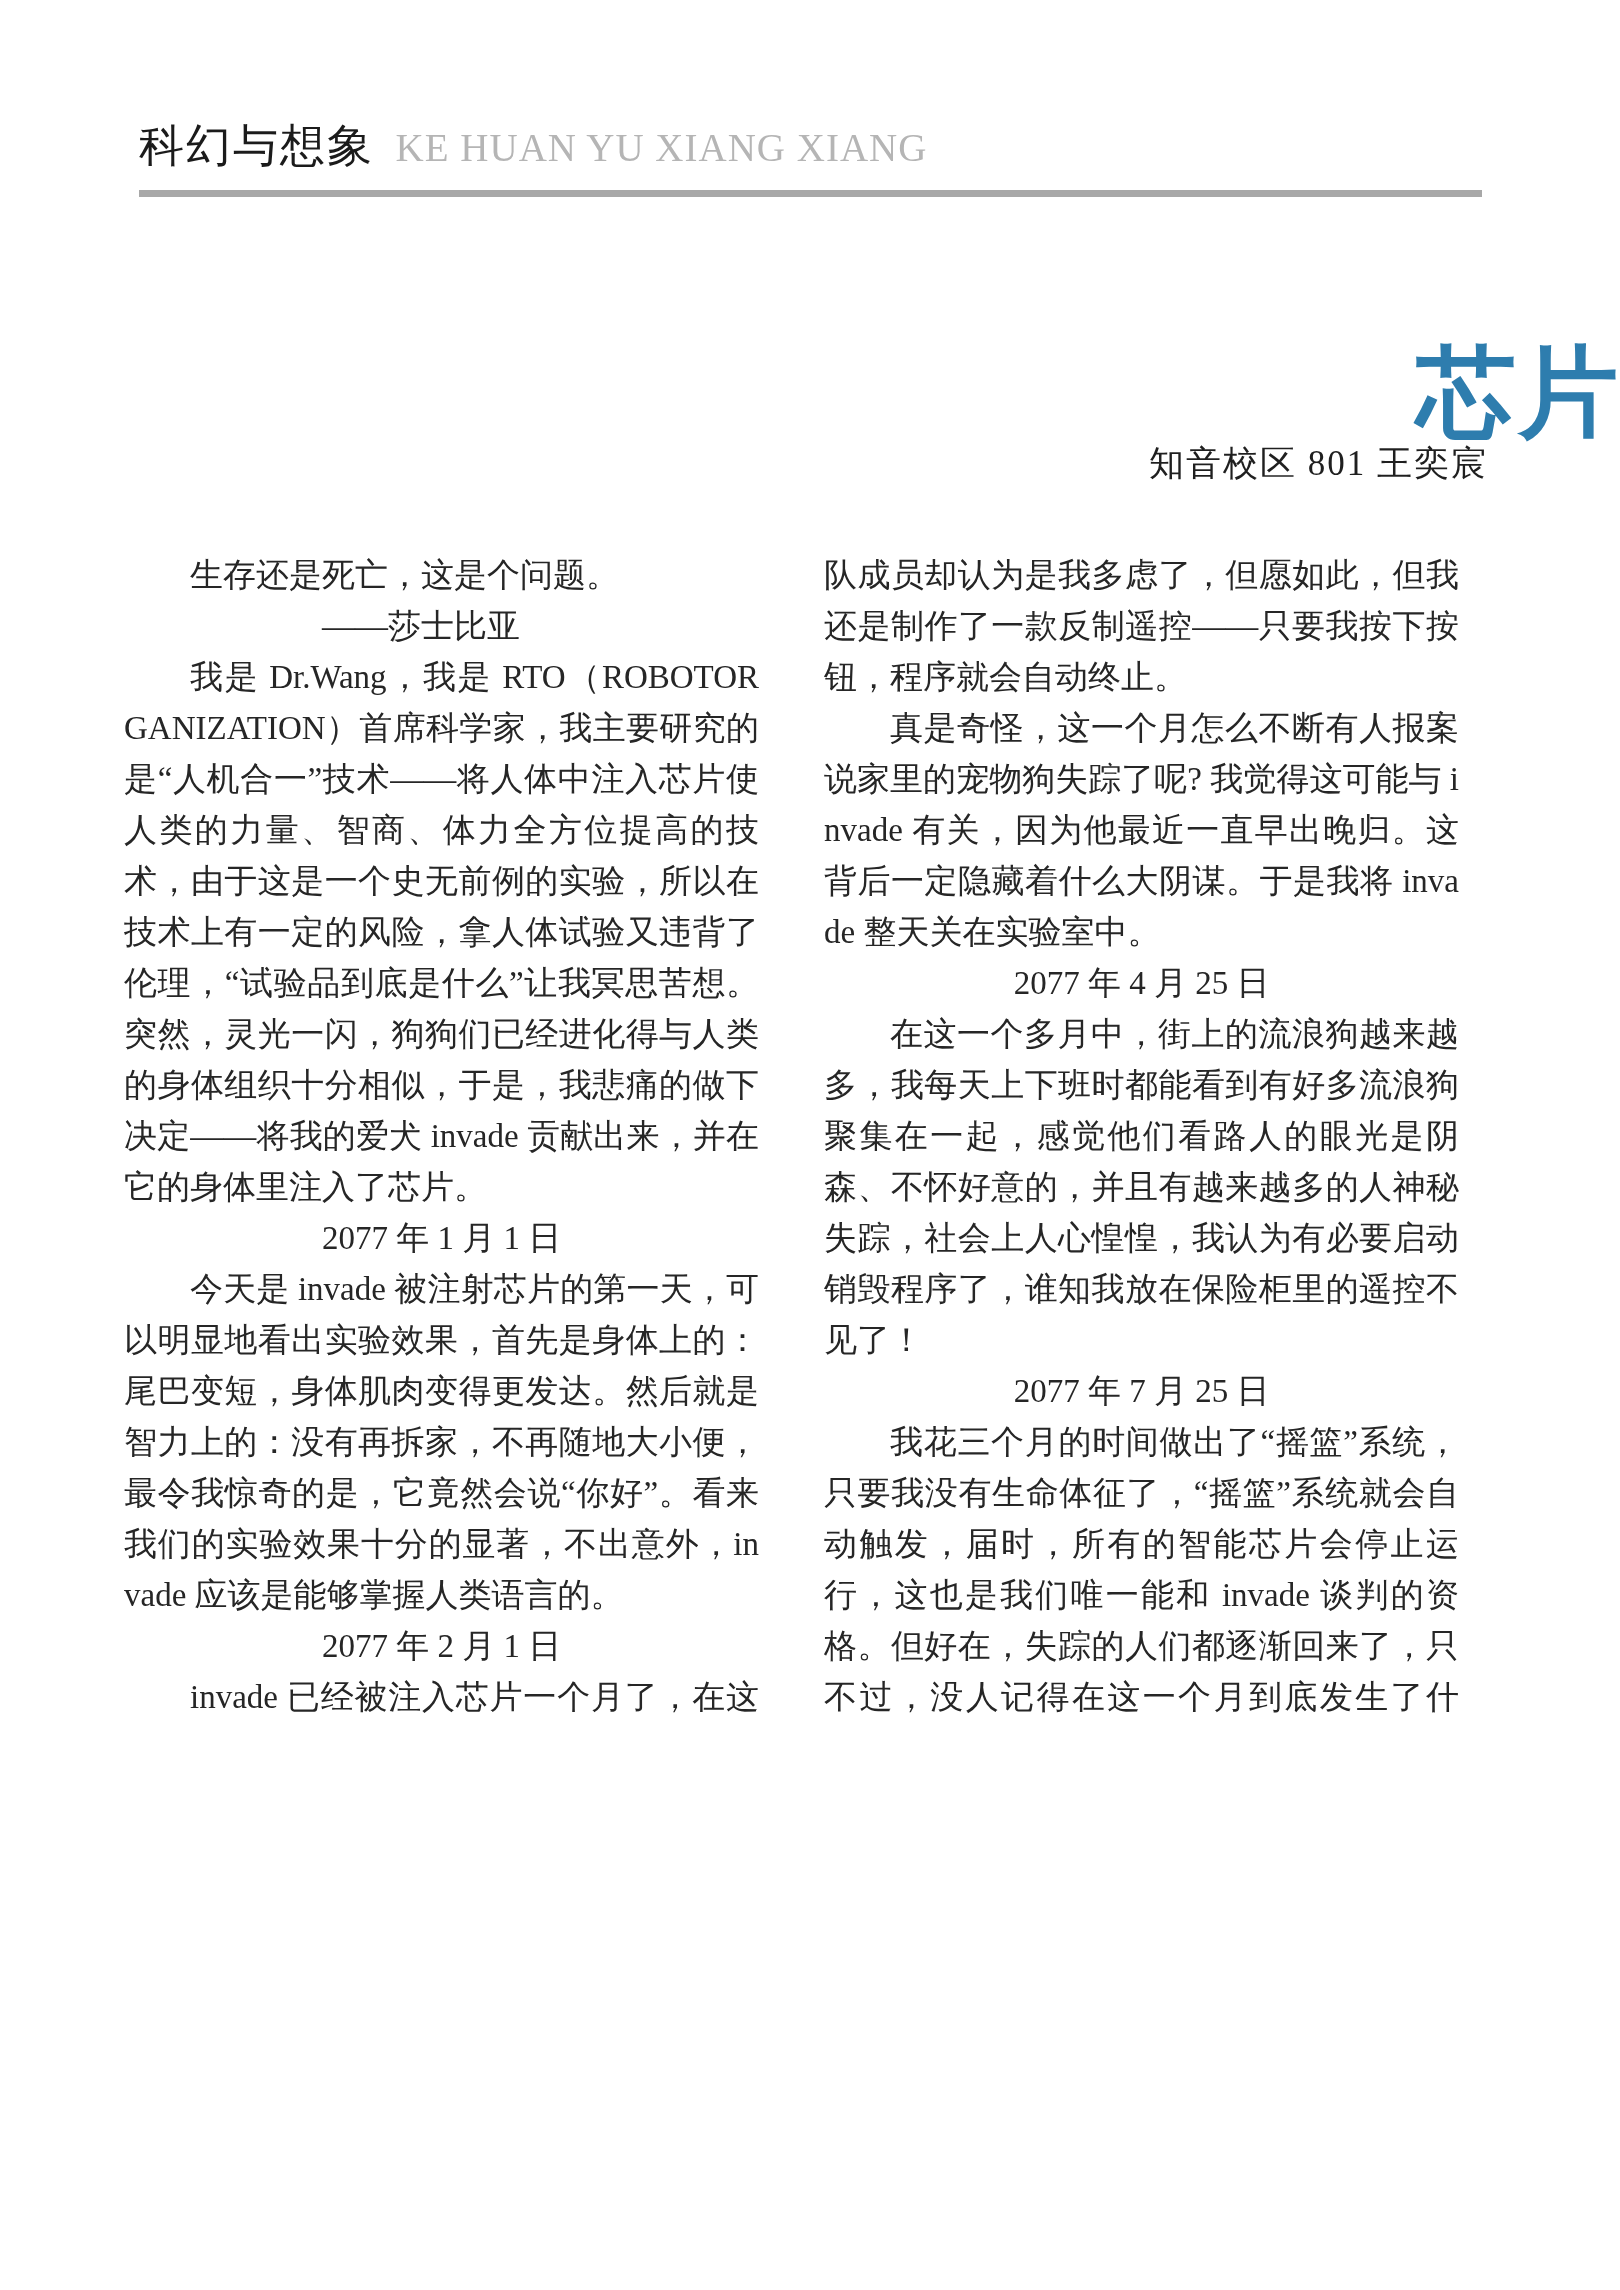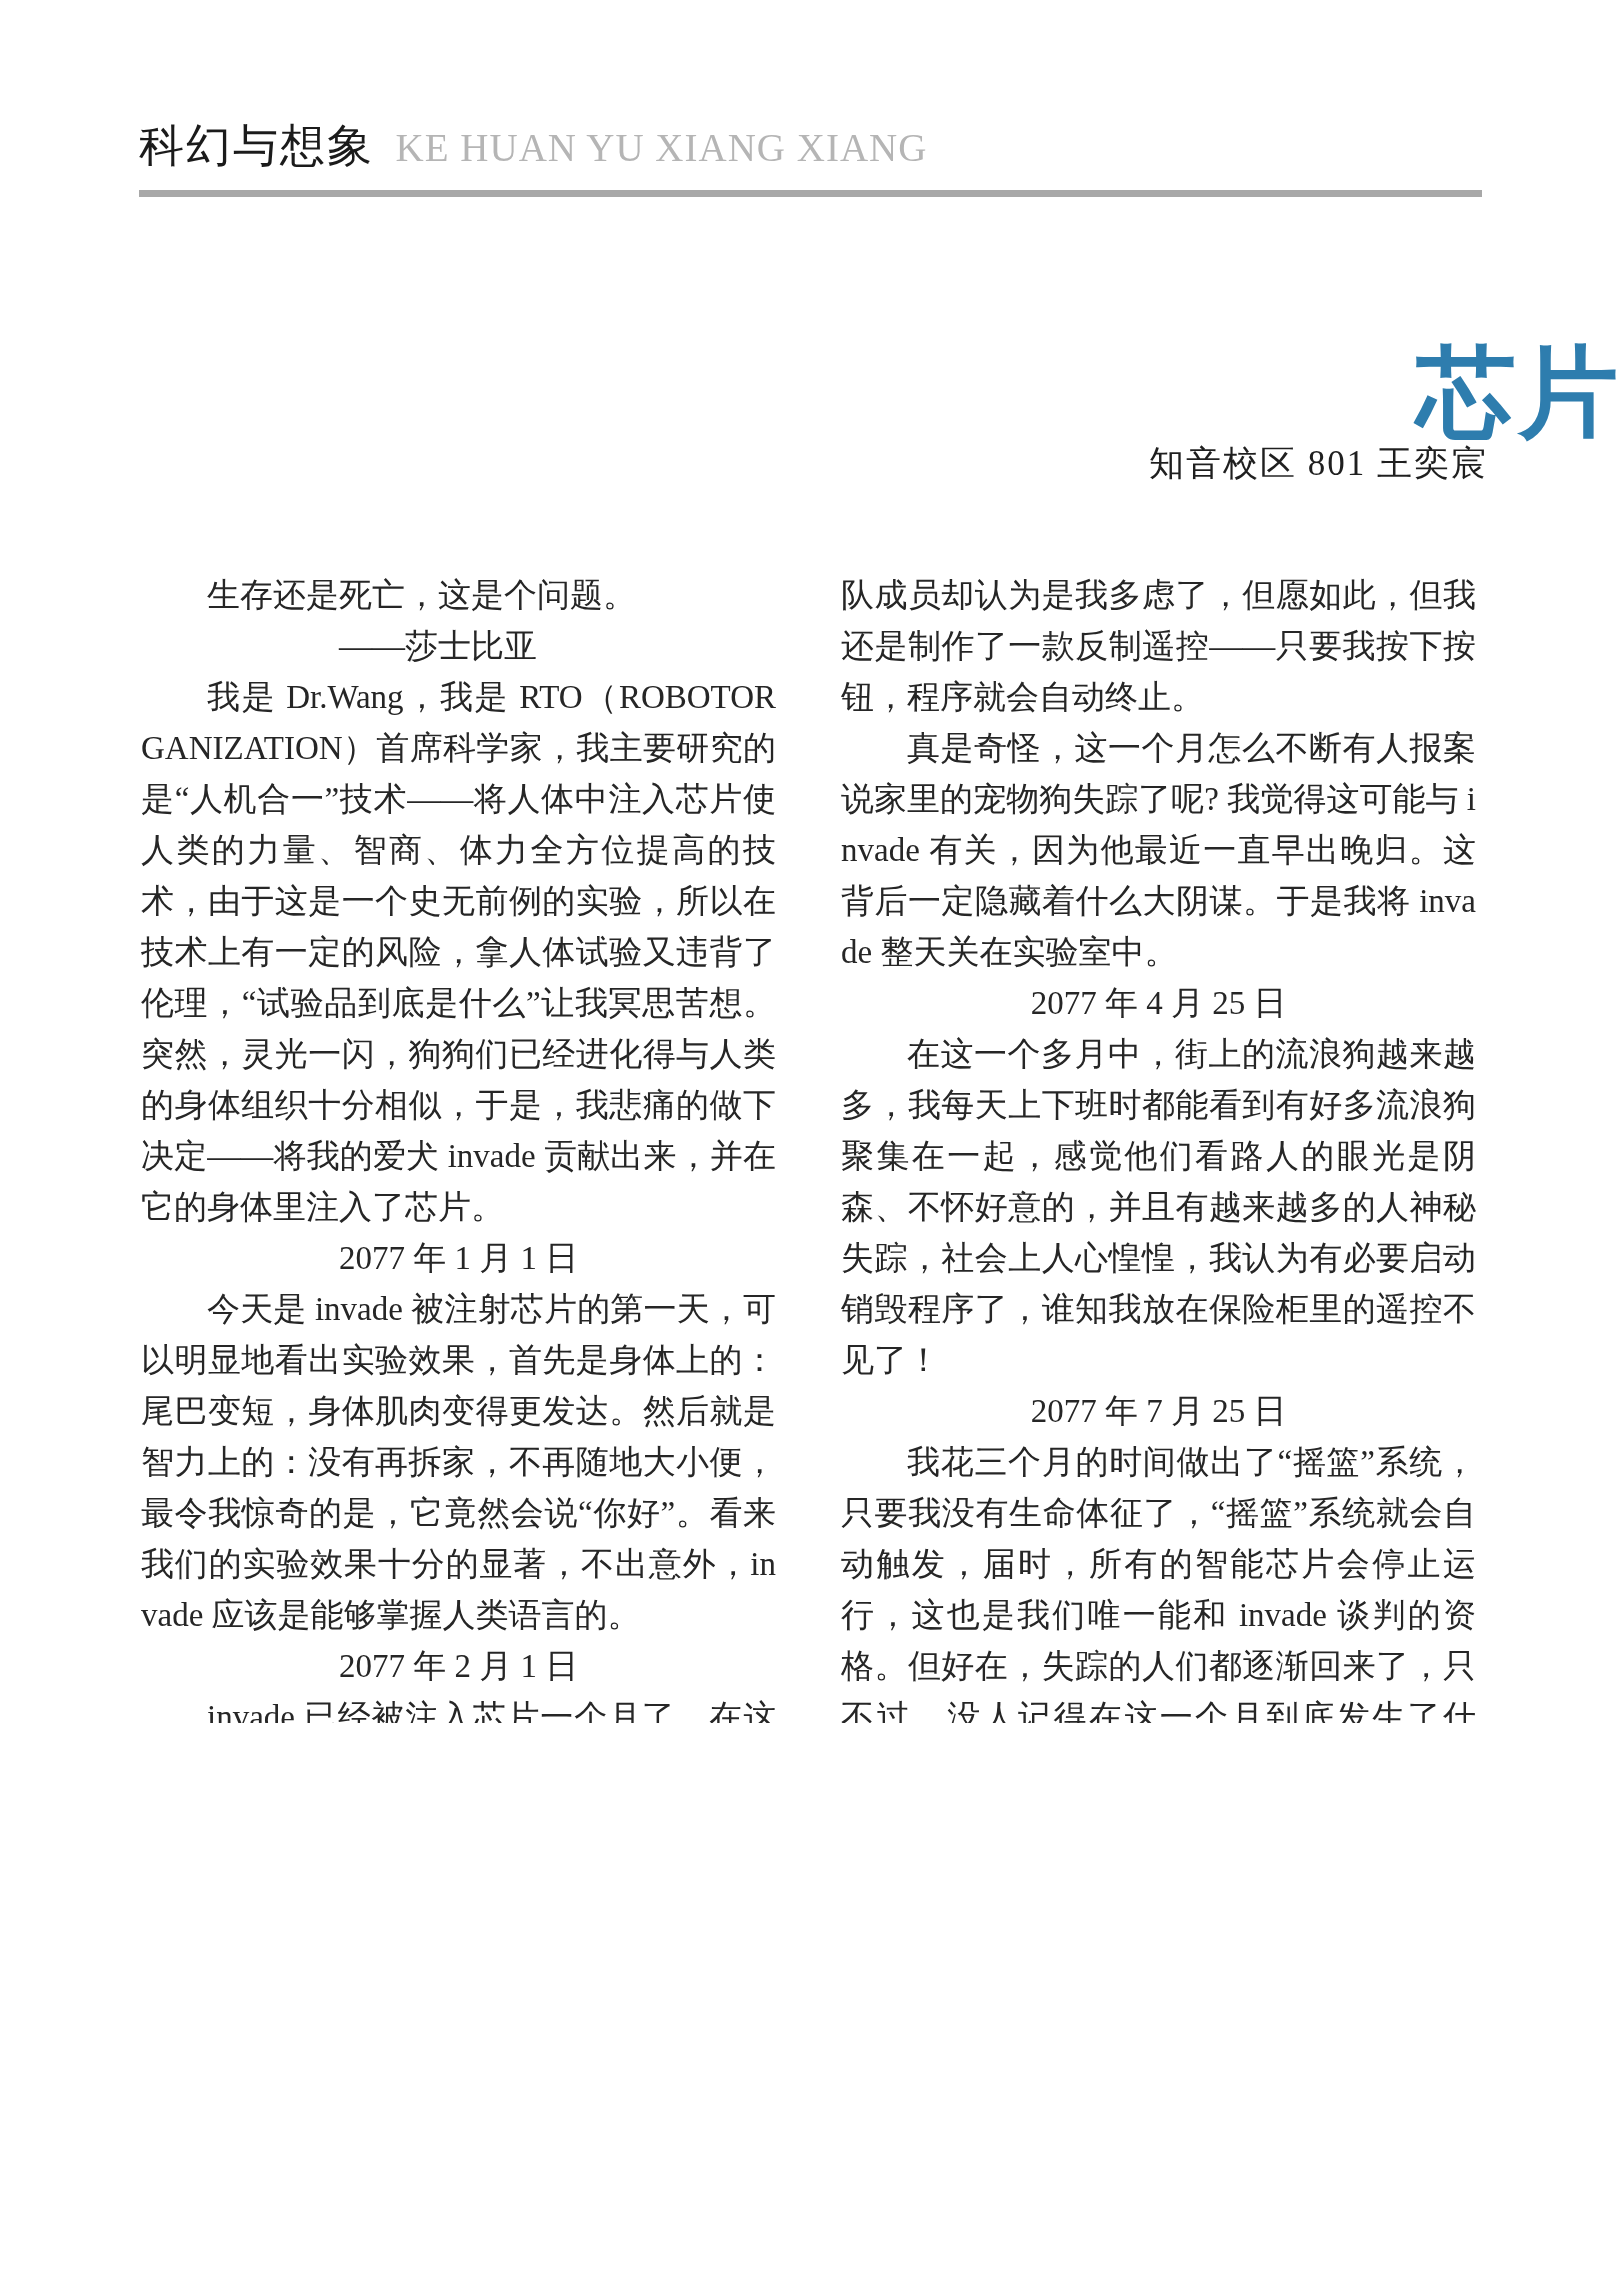--- a/index.html
+++ b/index.html
@@ -68,26 +68,25 @@
     top: 441px;
     font-size: 35px;
     line-height: 45px;
     color: #1f1f1f;
     letter-spacing: 2px;
   }
 
   
   .article-body {
     position: absolute;
-    left: 141px;
+    left: 124px;
     top: 550px;
     width: 1335px;
     display: flex;
     gap: 65px;
-    margin-top: 20px;
   }
   .col {
     width: 635px;
     flex: 0 0 635px;
   }
   .col p {
     margin: 0;
     font-size: 33px;
     line-height: 51px;
     text-align: justify;

